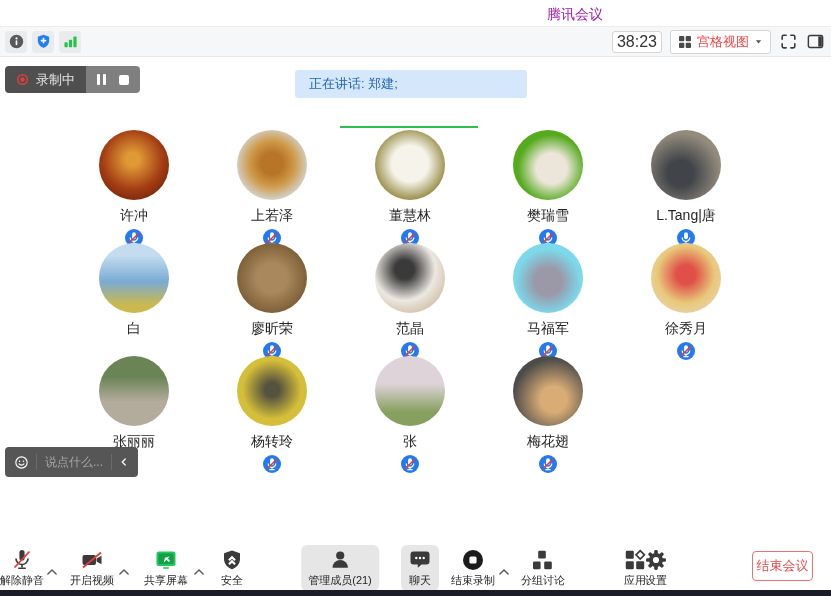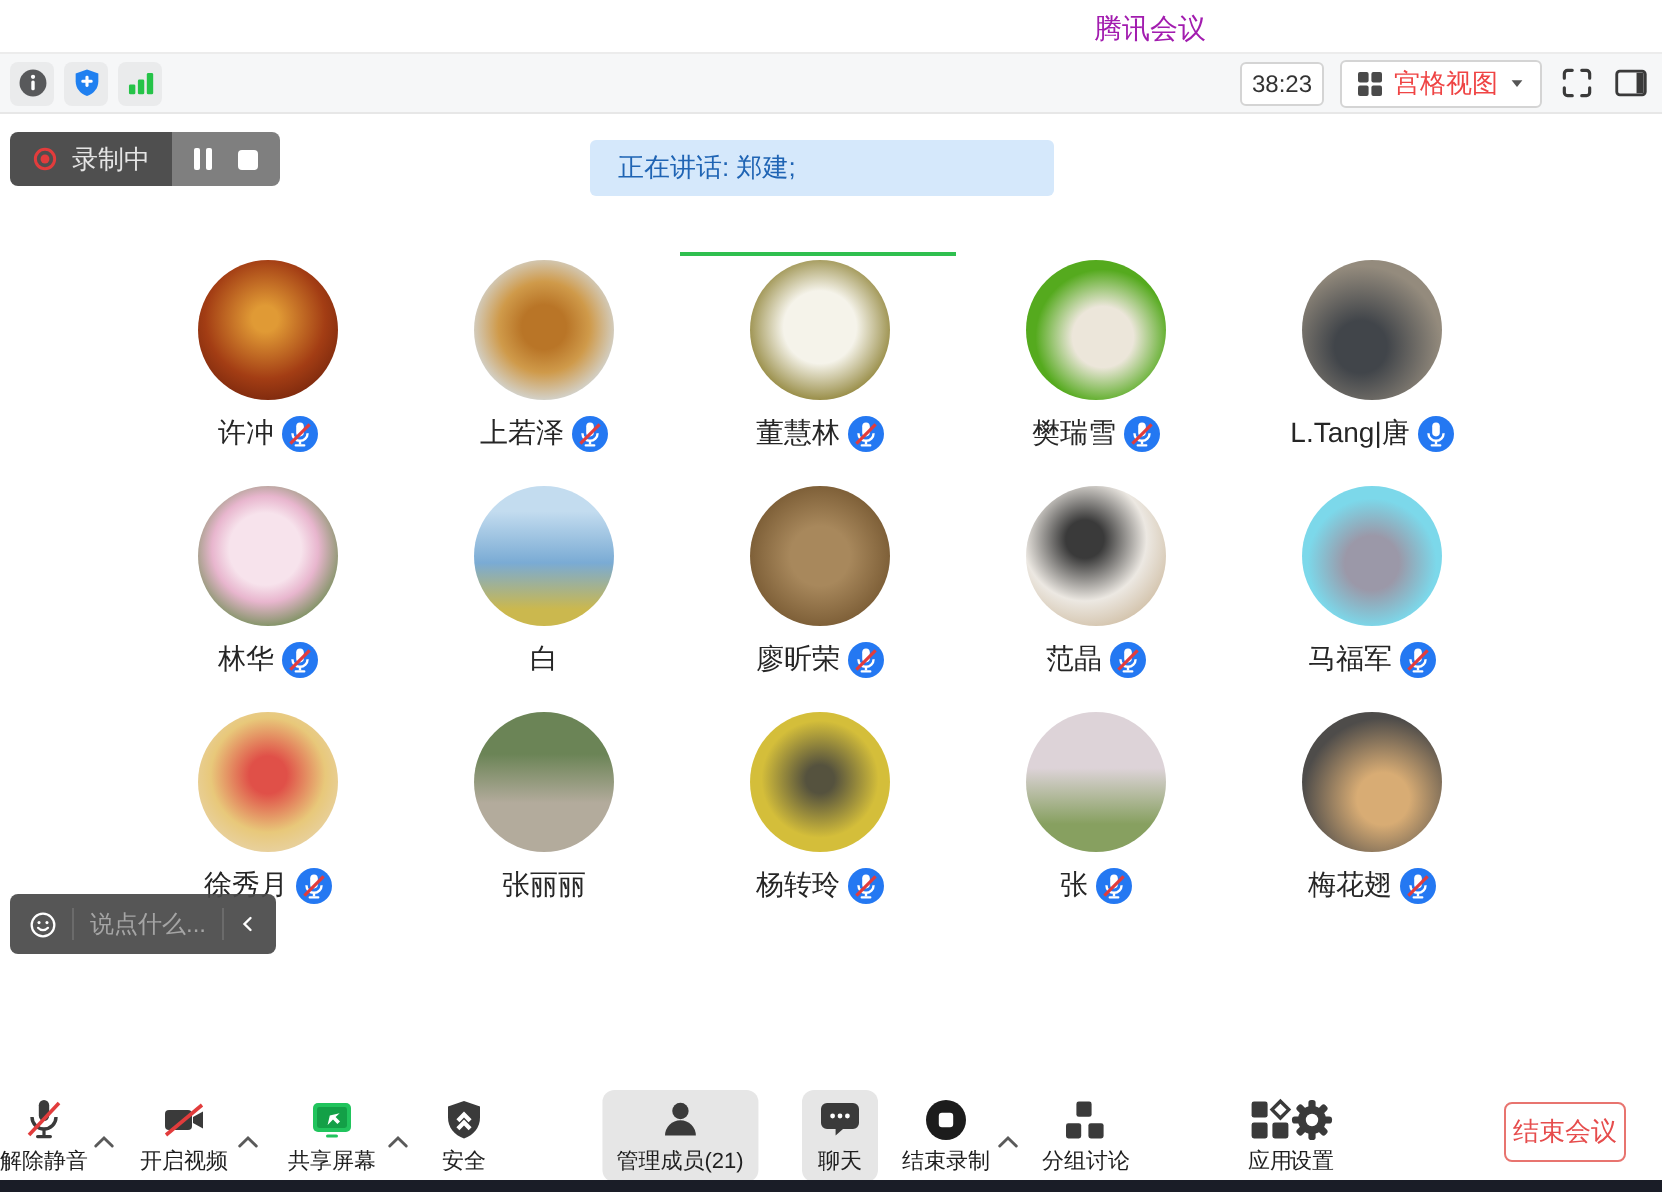--- a/index.html
+++ b/index.html
@@ -15,41 +15,41 @@
     font-size:14px; color:#a21caf; white-space:nowrap; }
   
   .statusbar { position:absolute; left:0; top:27px; width:831px; height:30px;
     background:#f6f7f8; border-bottom:1px solid #e7e7e7; display:flex; align-items:center; }
   .sb-left { display:flex; gap:5px; margin-left:5px; }
   .sb-btn { width:22px; height:22px; background:#eaebec; border-radius:4px;
     display:flex; align-items:center; justify-content:center; }
   .sb-right { margin-left:auto; margin-right:6px; display:flex; align-items:center; gap:8px; }
   .timerbox { min-width:42px; height:22px; border:1px solid #d4d4d4; background:#fff;
     border-radius:3px; display:flex; align-items:center; justify-content:center;
-    font-size:12px; color:#333; padding:0 4px; }
+    font-size:16px; color:#333; padding:0 4px; }
   .viewbox { height:24px; border:1px solid #d4d4d4; background:#fff; border-radius:3px;
     display:flex; align-items:center; gap:5px; padding:0 7px; font-size:13px; color:#ef4444; }
   
   .recordpill { position:absolute; left:5px; top:66px; height:27px; display:flex;
     border-radius:4px; overflow:hidden; font-size:13px; color:#e5e5e5; }
   .rp-left { background:#4f4f4f; display:flex; align-items:center; gap:7px; padding:0 11px; }
   .rp-right { background:#7f7f7f; display:flex; align-items:center; gap:13px; padding:0 11px; }
   .pauseicon { display:flex; gap:3px; }
   .pauseicon i { display:block; width:3px; height:11px; background:#fff; border-radius:1px; }
   .stopicon { width:10px; height:10px; background:#fff; border-radius:2px; }
   .banner { position:absolute; left:295px; top:70px; width:232px; height:28px;
     background:#d5e8fb; border-radius:3px; display:flex; align-items:center;
     padding-left:14px; font-size:13px; color:#1f64b4; }
   .pageline { position:absolute; left:340px; top:126px; width:138px; height:2px; background:#2fbf4f; }
   
   .grid { position:absolute; left:65px; top:130px; width:690px;
     display:grid; grid-template-columns:repeat(5,138px); grid-auto-rows:113px; }
   .cell { display:flex; flex-direction:column; align-items:center; }
   .avatar { width:70px; height:70px; border-radius:50%; flex:0 0 70px; }
-  .namerow { margin-top:7px; height:20px; display:flex; align-items:center; gap:4px; }
+  .namerow { margin-top:7px; height:20px; display:flex; align-items:center; gap:4px;flex-direction:column; }
   .pname { font-size:14px; color:#262626; white-space:nowrap; }
   
   .chatbar { position:absolute; left:5px; top:447px; width:133px; height:30px;
     background:rgba(72,72,72,.92); border-radius:4px; display:flex; align-items:center;
     z-index:6; padding:0 8px;justify-content:flex-end; }
   .chatbar .ph { color:#a5a5a5; font-size:12px; flex:1; text-align:center; white-space:nowrap; overflow:hidden; }
   .cb-div { width:1px; height:16px; background:#6b6b6b; margin:0 6px; }
   
   .toolbar { position:absolute; left:0; top:543px; width:831px; height:47px; background:#fff; }
   .tb-item { position:absolute; top:5px; transform:translateX(-50%);
@@ -229,36 +229,20 @@
             <circle cx="9" cy="9" r="9" fill="#2478f2"></circle>
             <rect x="7.1" y="3.2" width="3.8" height="7" rx="1.9" fill="#fff"></rect>
             <path d="M5.2 8.6a3.8 3.8 0 0 0 7.6 0" fill="none" stroke="#fff" stroke-width="1.2"></path>
             <rect x="8.4" y="12.4" width="1.2" height="1.8" fill="#fff"></rect>
             <rect x="6.3" y="14.1" width="5.4" height="1.1" rx=".5" fill="#fff"></rect>
           </svg>
         </span>
       </div>
     </div>
     <div class="cell">
-      <div class="avatar" style="background:radial-gradient(circle at 48% 45%, #f7e3ec 34%, #e8b6ce 50%, #5d8741 82%)"></div>
-      <div class="namerow">
-        <span class="pname">林华</span>
-        <span style="display:flex">
-          <svg width="18" height="18" viewBox="0 0 18 18">
-            <circle cx="9" cy="9" r="9" fill="#2478f2"></circle>
-            <rect x="7.1" y="3.2" width="3.8" height="7" rx="1.9" fill="#fff"></rect>
-            <path d="M5.2 8.6a3.8 3.8 0 0 0 7.6 0" fill="none" stroke="#fff" stroke-width="1.2"></path>
-            <rect x="8.4" y="12.4" width="1.2" height="1.8" fill="#fff"></rect>
-            <rect x="6.3" y="14.1" width="5.4" height="1.1" rx=".5" fill="#fff"></rect>
-            <line x1="4.2" y1="13.8" x2="13.8" y2="4.2" stroke="#e23c3c" stroke-width="1.6"></line>
-          </svg>
-        </span>
-      </div>
-    </div>
-    <div class="cell">
       <div class="avatar" style="background:linear-gradient(180deg, #c3dcef 18%, #7aabd4 55%, #cbb84e 88%)"></div>
       <div class="namerow">
         <span class="pname">白</span>
       </div>
     </div>
     <div class="cell">
       <div class="avatar" style="background:radial-gradient(circle at 50% 50%, #a8885c 30%, #70522c 85%)"></div>
       <div class="namerow">
         <span class="pname">廖昕荣</span>
         <span style="display:flex">

